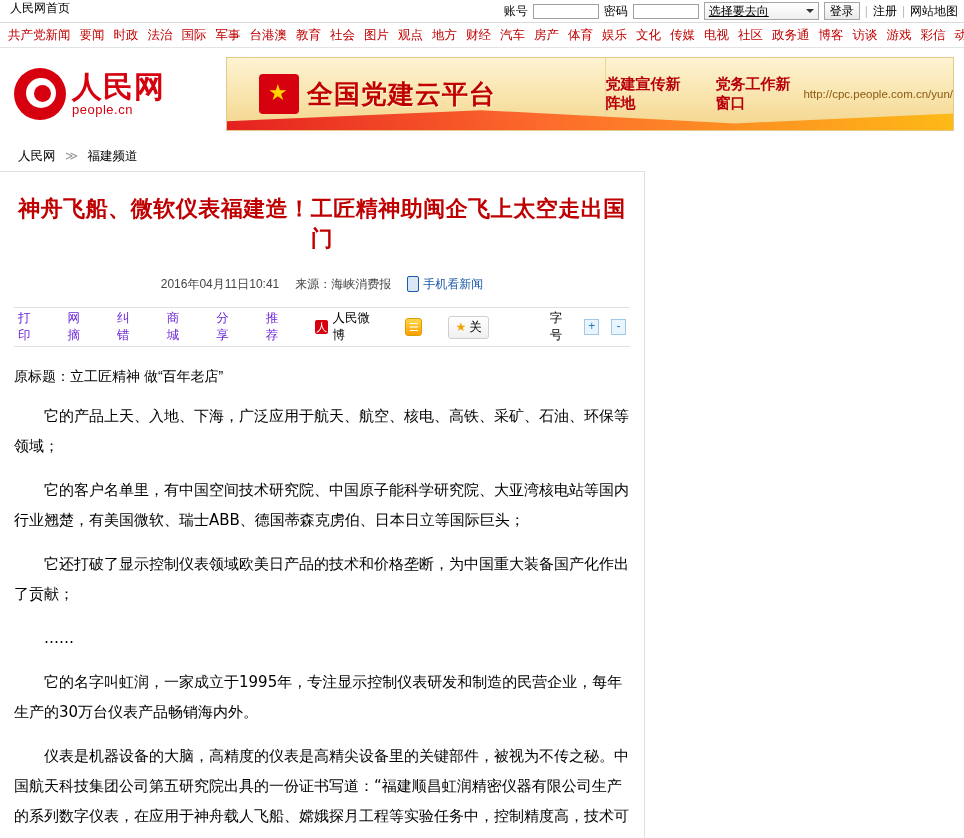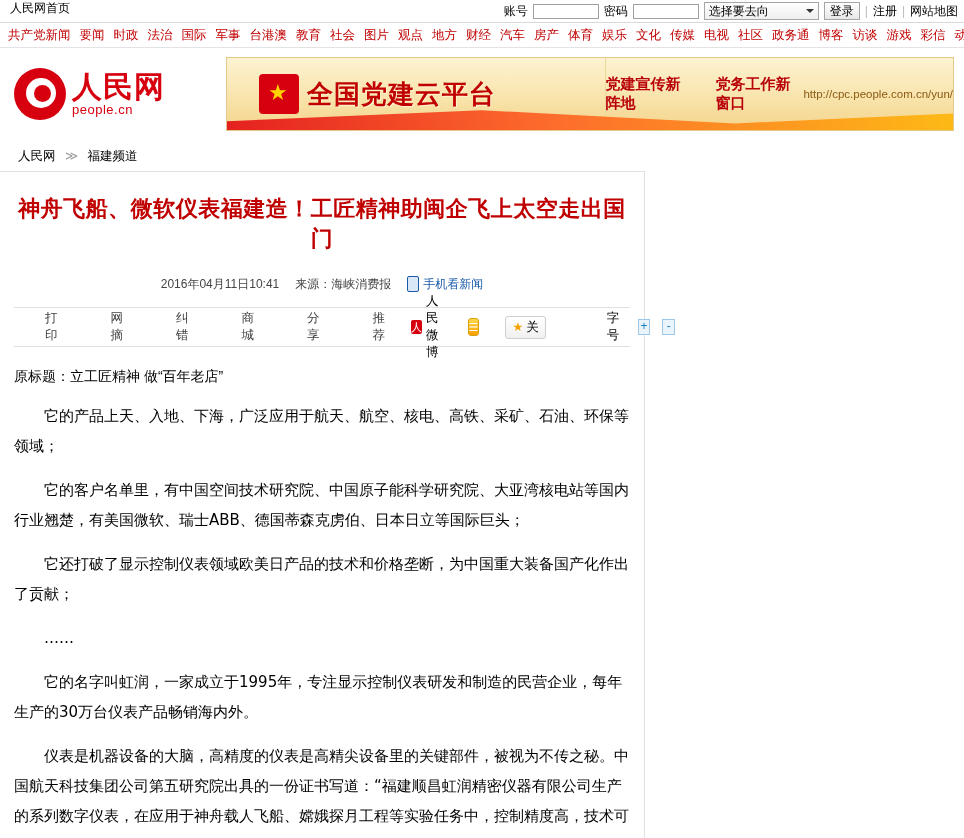--- a/index.html
+++ b/index.html
@@ -51,20 +51,21 @@
     width: 115px;
     height: 18px;
     border: 1px solid #a6a6a6;
     background: linear-gradient(#ffffff, #efefef);
     font-size: 12px;
     display: flex;
     align-items: center;
     padding: 0 4px;
     box-sizing: border-box;
     position: relative;
+    text-decoration: underline;
   }
   .sel .arrow {
     margin-left: auto;
     width: 0; height: 0;
     border-left: 4px solid transparent;
     border-right: 4px solid transparent;
     border-top: 4px solid #333;
   }
   .btn-login {
     height: 18px;
@@ -277,21 +278,21 @@
 
   .toolbar {
     display: flex;
     align-items: center;
     gap: 26px;
     height: 38px;
     font-size: 12.5px;
     border-bottom: 1px solid #e0e0e0;
     padding: 0 4px;
   }
-  .toolbar a { color: #404040; text-decoration: none; margin-left: 27px; }
+  .toolbar a { color: #6d28d9; text-decoration: none; }
   .toolbar .weibo {
     display: flex; align-items: center; gap: 4px;
   }
   .toolbar .weibo .wicon {
     width: 14px; height: 14px;
     background: #d6000f;
     color: #fff;
     font-size: 11px;
     line-height: 14px;
     text-align: center;

